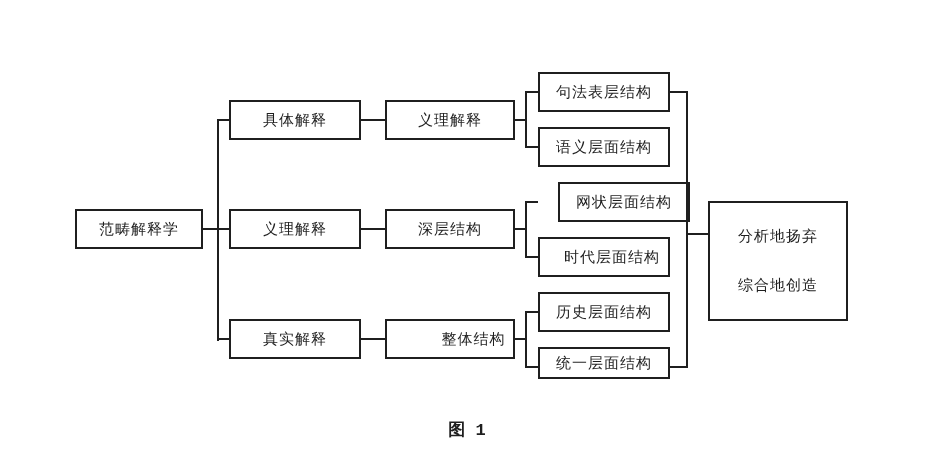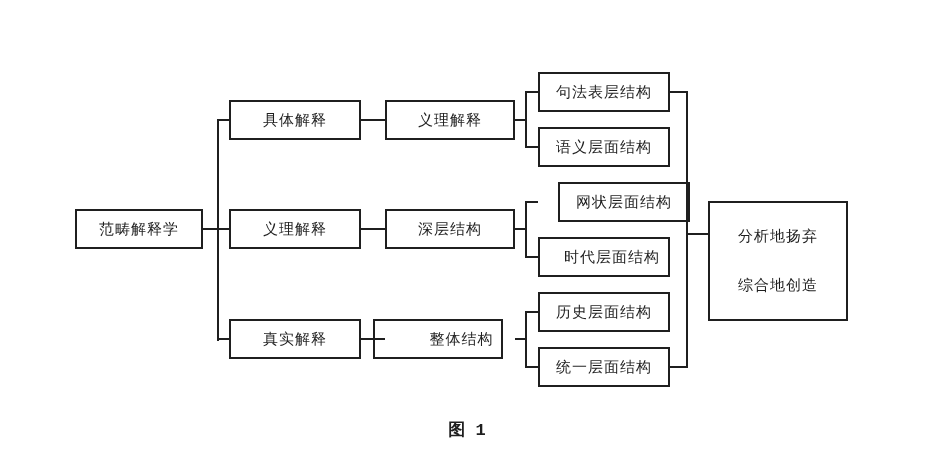--- a/index.html
+++ b/index.html
@@ -53,28 +53,28 @@
 <div class="canvas">
 
   <div class="node" style="left:75px; top:209px; width:128px; height:40px;">范畴解释学</div>
 
   <div class="node" style="left:229px; top:100px; width:132px; height:40px;">具体解释</div>
   <div class="node" style="left:229px; top:209px; width:132px; height:40px;text-align:center;">义理解释</div>
   <div class="node" style="left:229px; top:319px; width:132px; height:40px;">真实解释</div>
 
   <div class="node" style="left:385px; top:100px; width:130px; height:40px;">义理解释</div>
   <div class="node" style="left:385px; top:209px; width:130px; height:40px;">深层结构</div>
-  <div class="node" style="left:373px; top:319px; width:130px; height:40px;padding-left:47px;">整体结构</div>
+  <div class="node" style="left:385px; top:319px; width:130px; height:40px;padding-left:47px;">整体结构</div>
 
   <div class="node" style="left:538px; top:72px; width:132px; height:40px;">句法表层结构</div>
   <div class="node" style="left:538px; top:127px; width:132px; height:40px;">语义层面结构</div>
   <div class="node" style="left:538px; top:182px; width:132px; height:40px;margin-left:20px;">网状层面结构</div>
   <div class="node" style="left:538px; top:237px; width:132px; height:40px;padding-left:16px;">时代层面结构</div>
   <div class="node" style="left:538px; top:292px; width:132px; height:40px;">历史层面结构</div>
-  <div class="node" style="left:538px; top:347px; width:132px; height:40px;">统一层面结构</div>
+  <div class="node" style="left:538px; top:347px; width:132px; height:32px;">统一层面结构</div>
 
   <div class="node synthesis" style="left:708px; top:177px; width:140px; height:120px;margin-top:24px;">
     <div>分析地扬弃</div>
     <div>综合地创造</div>
   </div>
 
   <div class="edge" style="left:203px; top:228px; width:16px; height:2px;"></div>
   <div class="edge" style="left:217px; top:119px; width:2px; height:222px;"></div>
   <div class="edge" style="left:217px; top:119px; width:13px; height:2px;"></div>
   <div class="edge" style="left:217px; top:228px; width:13px; height:2px;"></div>

